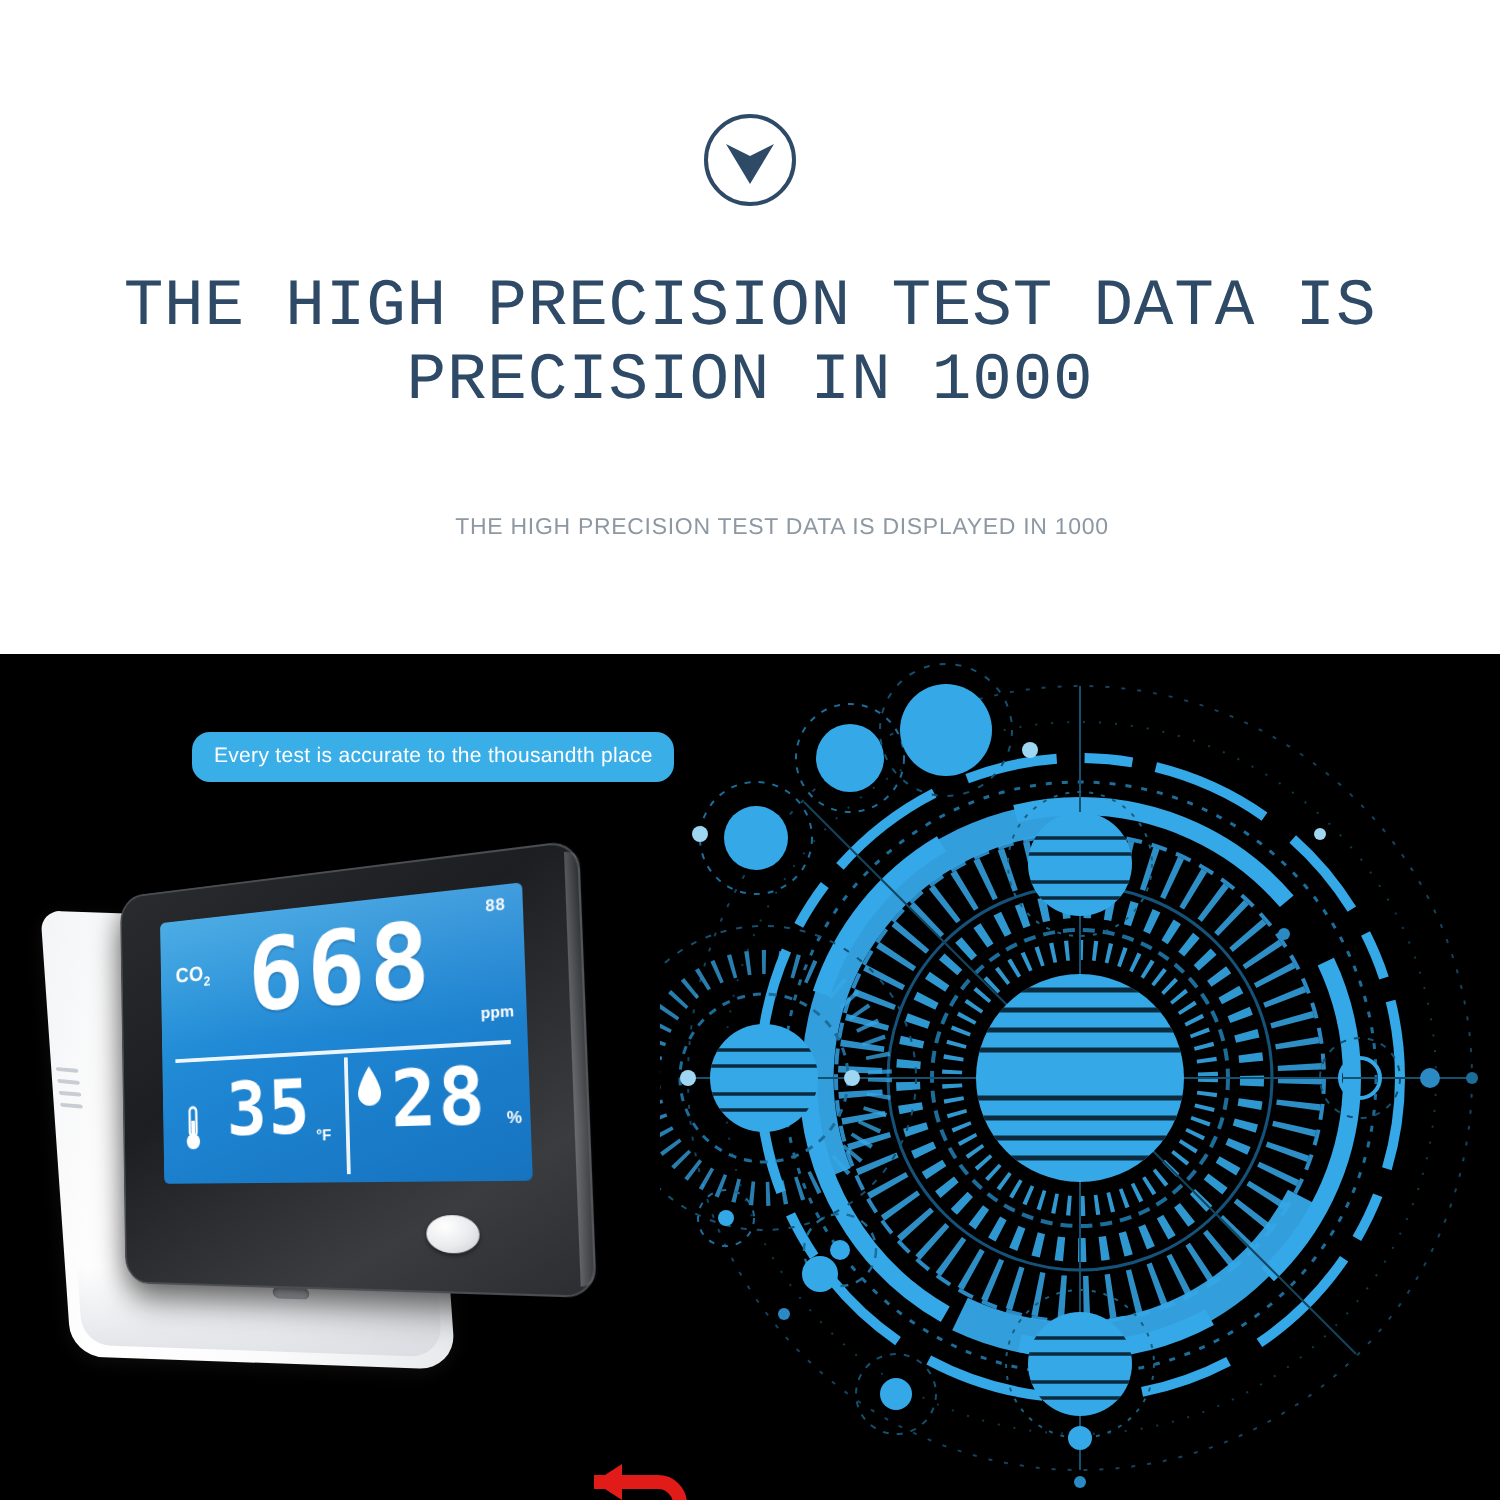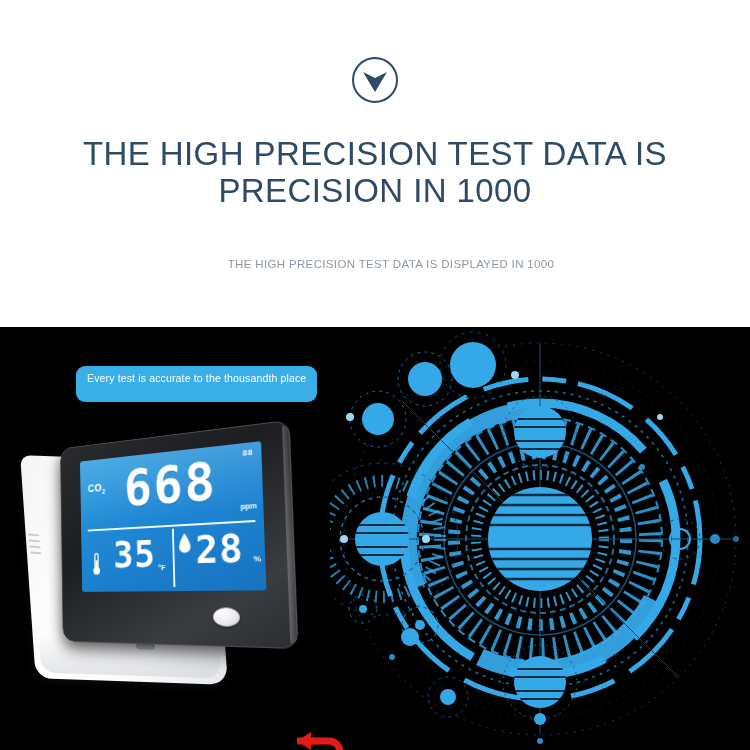--- a/index.html
+++ b/index.html
@@ -24,21 +24,21 @@
   .hero-icon svg{ display:block; width:48px; height:48px; }
 
   .hero-title{
     position:absolute; left:0; top:135px; width:750px;
     text-align:center;
     color:#2e4a66;
     font-size:33px;
     line-height:37px;
     letter-spacing:0.4px;
     font-weight:400;
-    font-family:Liberation Sans, sans-serif;
+    font-family:Liberation Mono, monospace;
   }
   .hero-title .l2{ display:block; }
 
   .hero-sub{
     position:absolute; left:0; top:258px; width:750px;
     text-align:center;
     color:#8d98a3;
     font-size:11.5px;
     letter-spacing:0.35px;
     font-weight:400;
@@ -47,25 +47,25 @@
 
   
   .dark{
     position:absolute; left:0; top:327px; width:750px; height:423px;
     background:#000000;
     overflow:hidden;
   }
 
   
   .callout{
-    position:absolute; left:76px; top:39px;
+    position:absolute; left:96px; top:39px;
     background:#3aaee6;
     color:#ffffff;
     font-size:10.5px;
-    padding:6px 11px 18px 11px;
+    padding:6px 11px 7px 11px;
     border-radius:9px;
     white-space:nowrap;
     letter-spacing:0.15px;
     box-shadow:0 0 0 0 rgba(0,0,0,0);
   }
 
   
   .redarrow{
     position:absolute; left:295px; top:400px;
     width:54px; height:48px;

